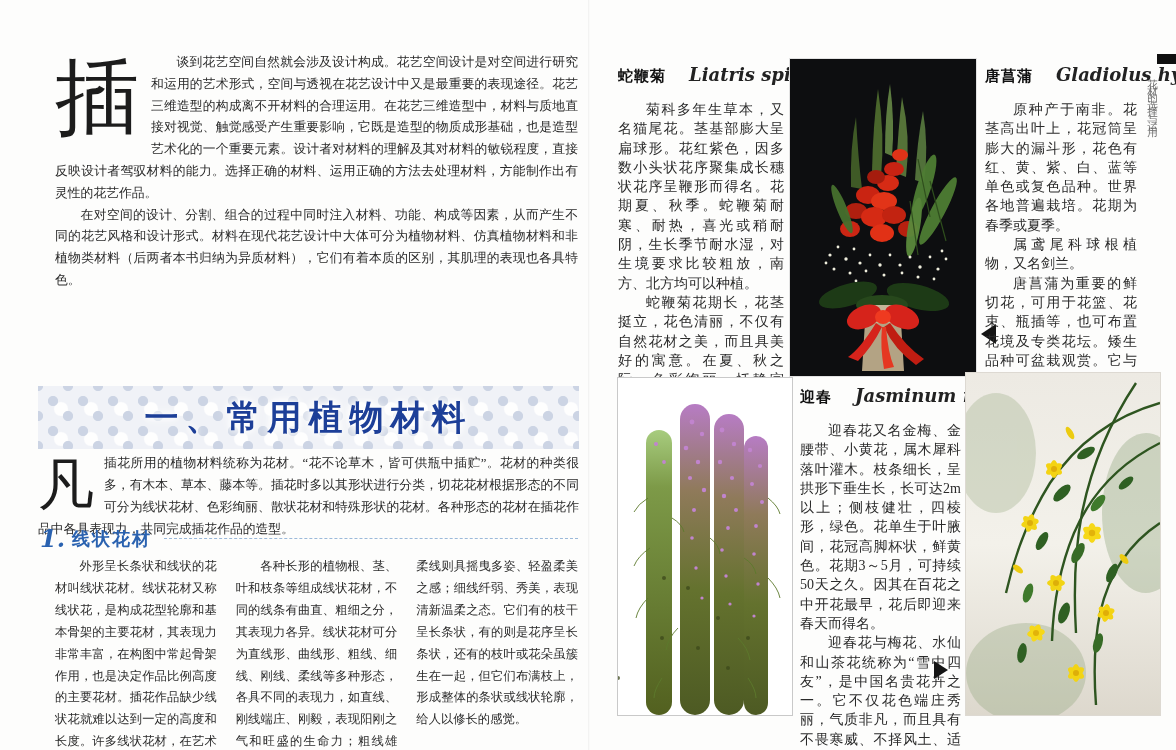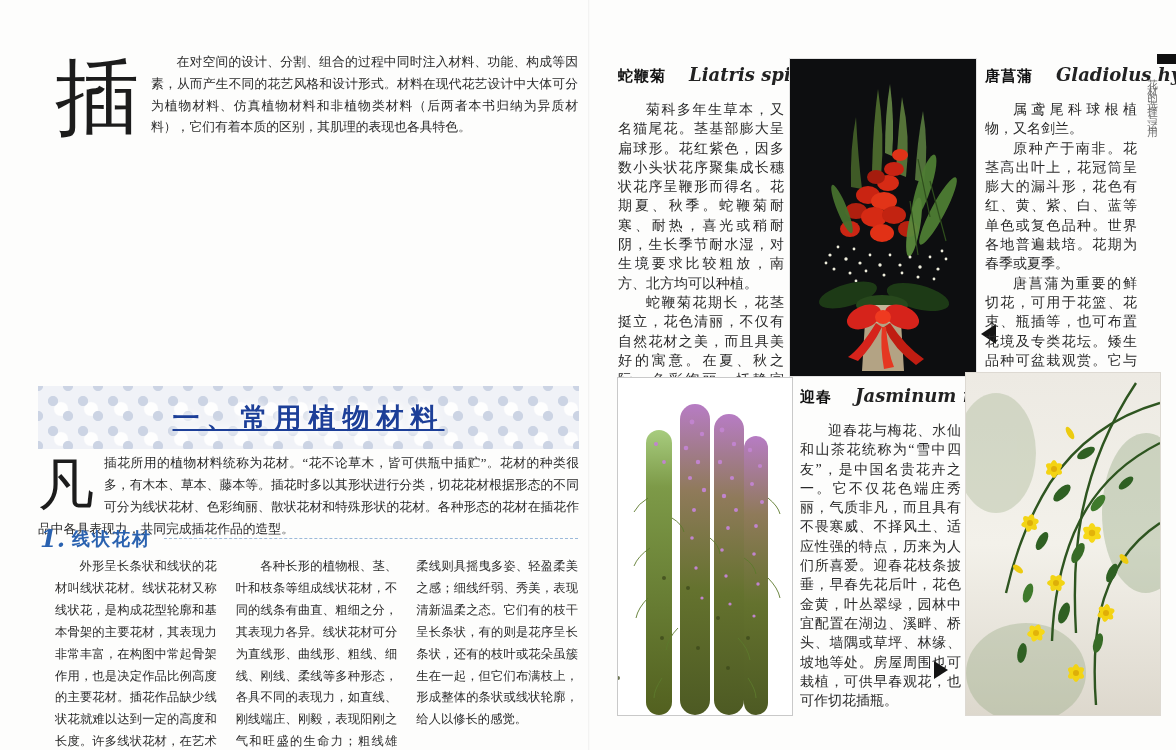--- a/index.html
+++ b/index.html
@@ -25,22 +25,22 @@
   .section-band { position:absolute; left:38px; top:386px; width:541px; height:63px;
     background-color:#f0f2f7;
     background-image:
       radial-gradient(circle, #ccd4e4 22%, rgba(204,212,228,0) 26%),
       radial-gradient(circle, #ccd4e4 22%, rgba(204,212,228,0) 26%),
       radial-gradient(circle, rgba(255,255,255,0.9) 30%, rgba(255,255,255,0) 36%);
     background-size:30px 30px, 30px 30px, 30px 30px;
     background-position:0 0, 15px 15px, 8px 8px;
     display:flex; align-items:center; justify-content:center; }
   .section-title { font-family:"Liberation Sans","DejaVu Sans",sans-serif;
-    font-size:27px; font-weight:bold; color:#1d3f98; letter-spacing:7px;
-    text-shadow:0 0 6px #fff, 0 0 10px #fff, 0 0 14px #fff;text-decoration:underline; }
+    font-size:34px; font-weight:bold; color:#1d3f98; letter-spacing:7px;
+    text-shadow:0 0 6px #fff, 0 0 10px #fff, 0 0 14px #fff; }
 
   .fan-block { position:absolute; left:38px; top:452px; width:541px;
     font-size:12.8px; line-height:22px; text-align:justify; }
 
   .subheading { position:absolute; left:40px; top:524px; width:538px;
     display:flex; align-items:center; }
   .sub-num { font-family:"DejaVu Serif",serif; font-style:italic; font-weight:bold;
     font-size:24px; color:#2a62b0; margin-right:7px; }
   .sub-title { font-family:"Liberation Sans",sans-serif; font-weight:bold;
     font-size:18px; color:#2a62b0; letter-spacing:2px; }
@@ -94,20 +94,21 @@
 </style>
 </head>
 <body>
 
 <div class="gutter"></div>
 
 <section>
 
   <div class="intro">
     <span class="dropcap-big">插</span>
+    <p class="ind">谈到花艺空间自然就会涉及设计构成。花艺空间设计是对空间进行研究和运用的艺术形式，空间与透视在花艺设计中又是最重要的表现途径。花艺三维造型的构成离不开材料的合理运用。在花艺三维造型中，材料与质地直接对视觉、触觉感受产生重要影响，它既是造型的物质成形基础，也是造型艺术化的一个重要元素。设计者对材料的理解及其对材料的敏锐程度，直接反映设计者驾驭材料的能力。选择正确的材料、运用正确的方法去处理材料，方能制作出有灵性的花艺作品。</p>
     <p class="ind">在对空间的设计、分割、组合的过程中同时注入材料、功能、构成等因素，从而产生不同的花艺风格和设计形式。材料在现代花艺设计中大体可分为植物材料、仿真植物材料和非植物类材料（后两者本书归纳为异质材料），它们有着本质的区别，其肌理的表现也各具特色。</p>
   </div>
 
   <div class="section-band">
     <h1 class="section-title">一、常用植物材料</h1>
   </div>
 
   <div class="fan-block">
     <span class="dropcap-mid">凡</span>
     <p>插花所用的植物材料统称为花材。“花不论草木，皆可供瓶中插贮”。花材的种类很多，有木本、草本、藤本等。插花时多以其形状进行分类，切花花材根据形态的不同可分为线状花材、色彩绚丽、散状花材和特殊形状的花材。各种形态的花材在插花作品中各具表现力，共同完成插花作品的造型。</p>
@@ -228,22 +229,22 @@
     </svg>
   </figure>
 
   <div class="tri-left"></div>
 
   <div class="article art-gladiolus">
     <h2>
       <span class="t-cn">唐菖蒲</span>
       <span class="t-la">Gladiolus hybridus</span>
     </h2>
+    <p>原种产于南非。花茎高出叶上，花冠筒呈膨大的漏斗形，花色有红、黄、紫、白、蓝等单色或复色品种。世界各地普遍栽培。花期为春季或夏季。</p>
     <p>属鸢尾科球根植物，又名剑兰。</p>
-    <p>原种产于南非。花茎高出叶上，花冠筒呈膨大的漏斗形，花色有红、黄、紫、白、蓝等单色或复色品种。世界各地普遍栽培。花期为春季或夏季。</p>
     <p>唐菖蒲为重要的鲜切花，可用于花篮、花束、瓶插等，也可布置花境及专类花坛。矮生品种可盆栽观赏。它与玫瑰、康乃馨和扶郎花被誉为“世界四大切花”。剑兰不论直插、斜插、长插、短插，都会表现风韵不凡，能够从容地由自然美升华到艺术美，故有些专家称赞它是插花领域里的“万能泰斗”。</p>
     <p class="huayu">
       <span class="lbl">花语：</span><span>代表了怀念之情，也表示爱恋、用心、长寿、康宁、福禄。</span>
     </p>
   </div>
 
   <figure class="photo photo2">
     <svg width="174" height="337" viewBox="0 0 174 337">
       <defs>
         <linearGradient id="sp1" x1="0" y1="0" x2="0" y2="1">
@@ -324,20 +325,21 @@
           <circle cx="90, " cy="300" r="2"></circle>
       </g>
     </svg>
   </figure>
 
   <div class="article art-jasmine">
     <h2>
       <span class="t-cn">迎春</span>
       <span class="t-la">Jasminum nudiflorum</span>
     </h2>
+    <p>迎春花又名金梅、金腰带、小黄花，属木犀科落叶灌木。枝条细长，呈拱形下垂生长，长可达2m以上；侧枝健壮，四棱形，绿色。花单生于叶腋间，花冠高脚杯状，鲜黄色。花期3～5月，可持续50天之久。因其在百花之中开花最早，花后即迎来春天而得名。</p>
     <p>迎春花与梅花、水仙和山茶花统称为“雪中四友”，是中国名贵花卉之一。它不仅花色端庄秀丽，气质非凡，而且具有不畏寒威、不择风土、适应性强的特点，历来为人们所喜爱。迎春花枝条披垂，早春先花后叶，花色金黄，叶丛翠绿，园林中宜配置在湖边、溪畔、桥头、墙隅或草坪、林缘、坡地等处。房屋周围也可栽植，可供早春观花，也可作切花插瓶。</p>
 
   </div>
 
   <div class="tri-right"></div>
 
   <figure class="photo photo3">
     <svg width="194" height="342" viewBox="0 0 194 342">
       <defs>
         <linearGradient id="bg3" x1="0" y1="0" x2="0" y2="1">

